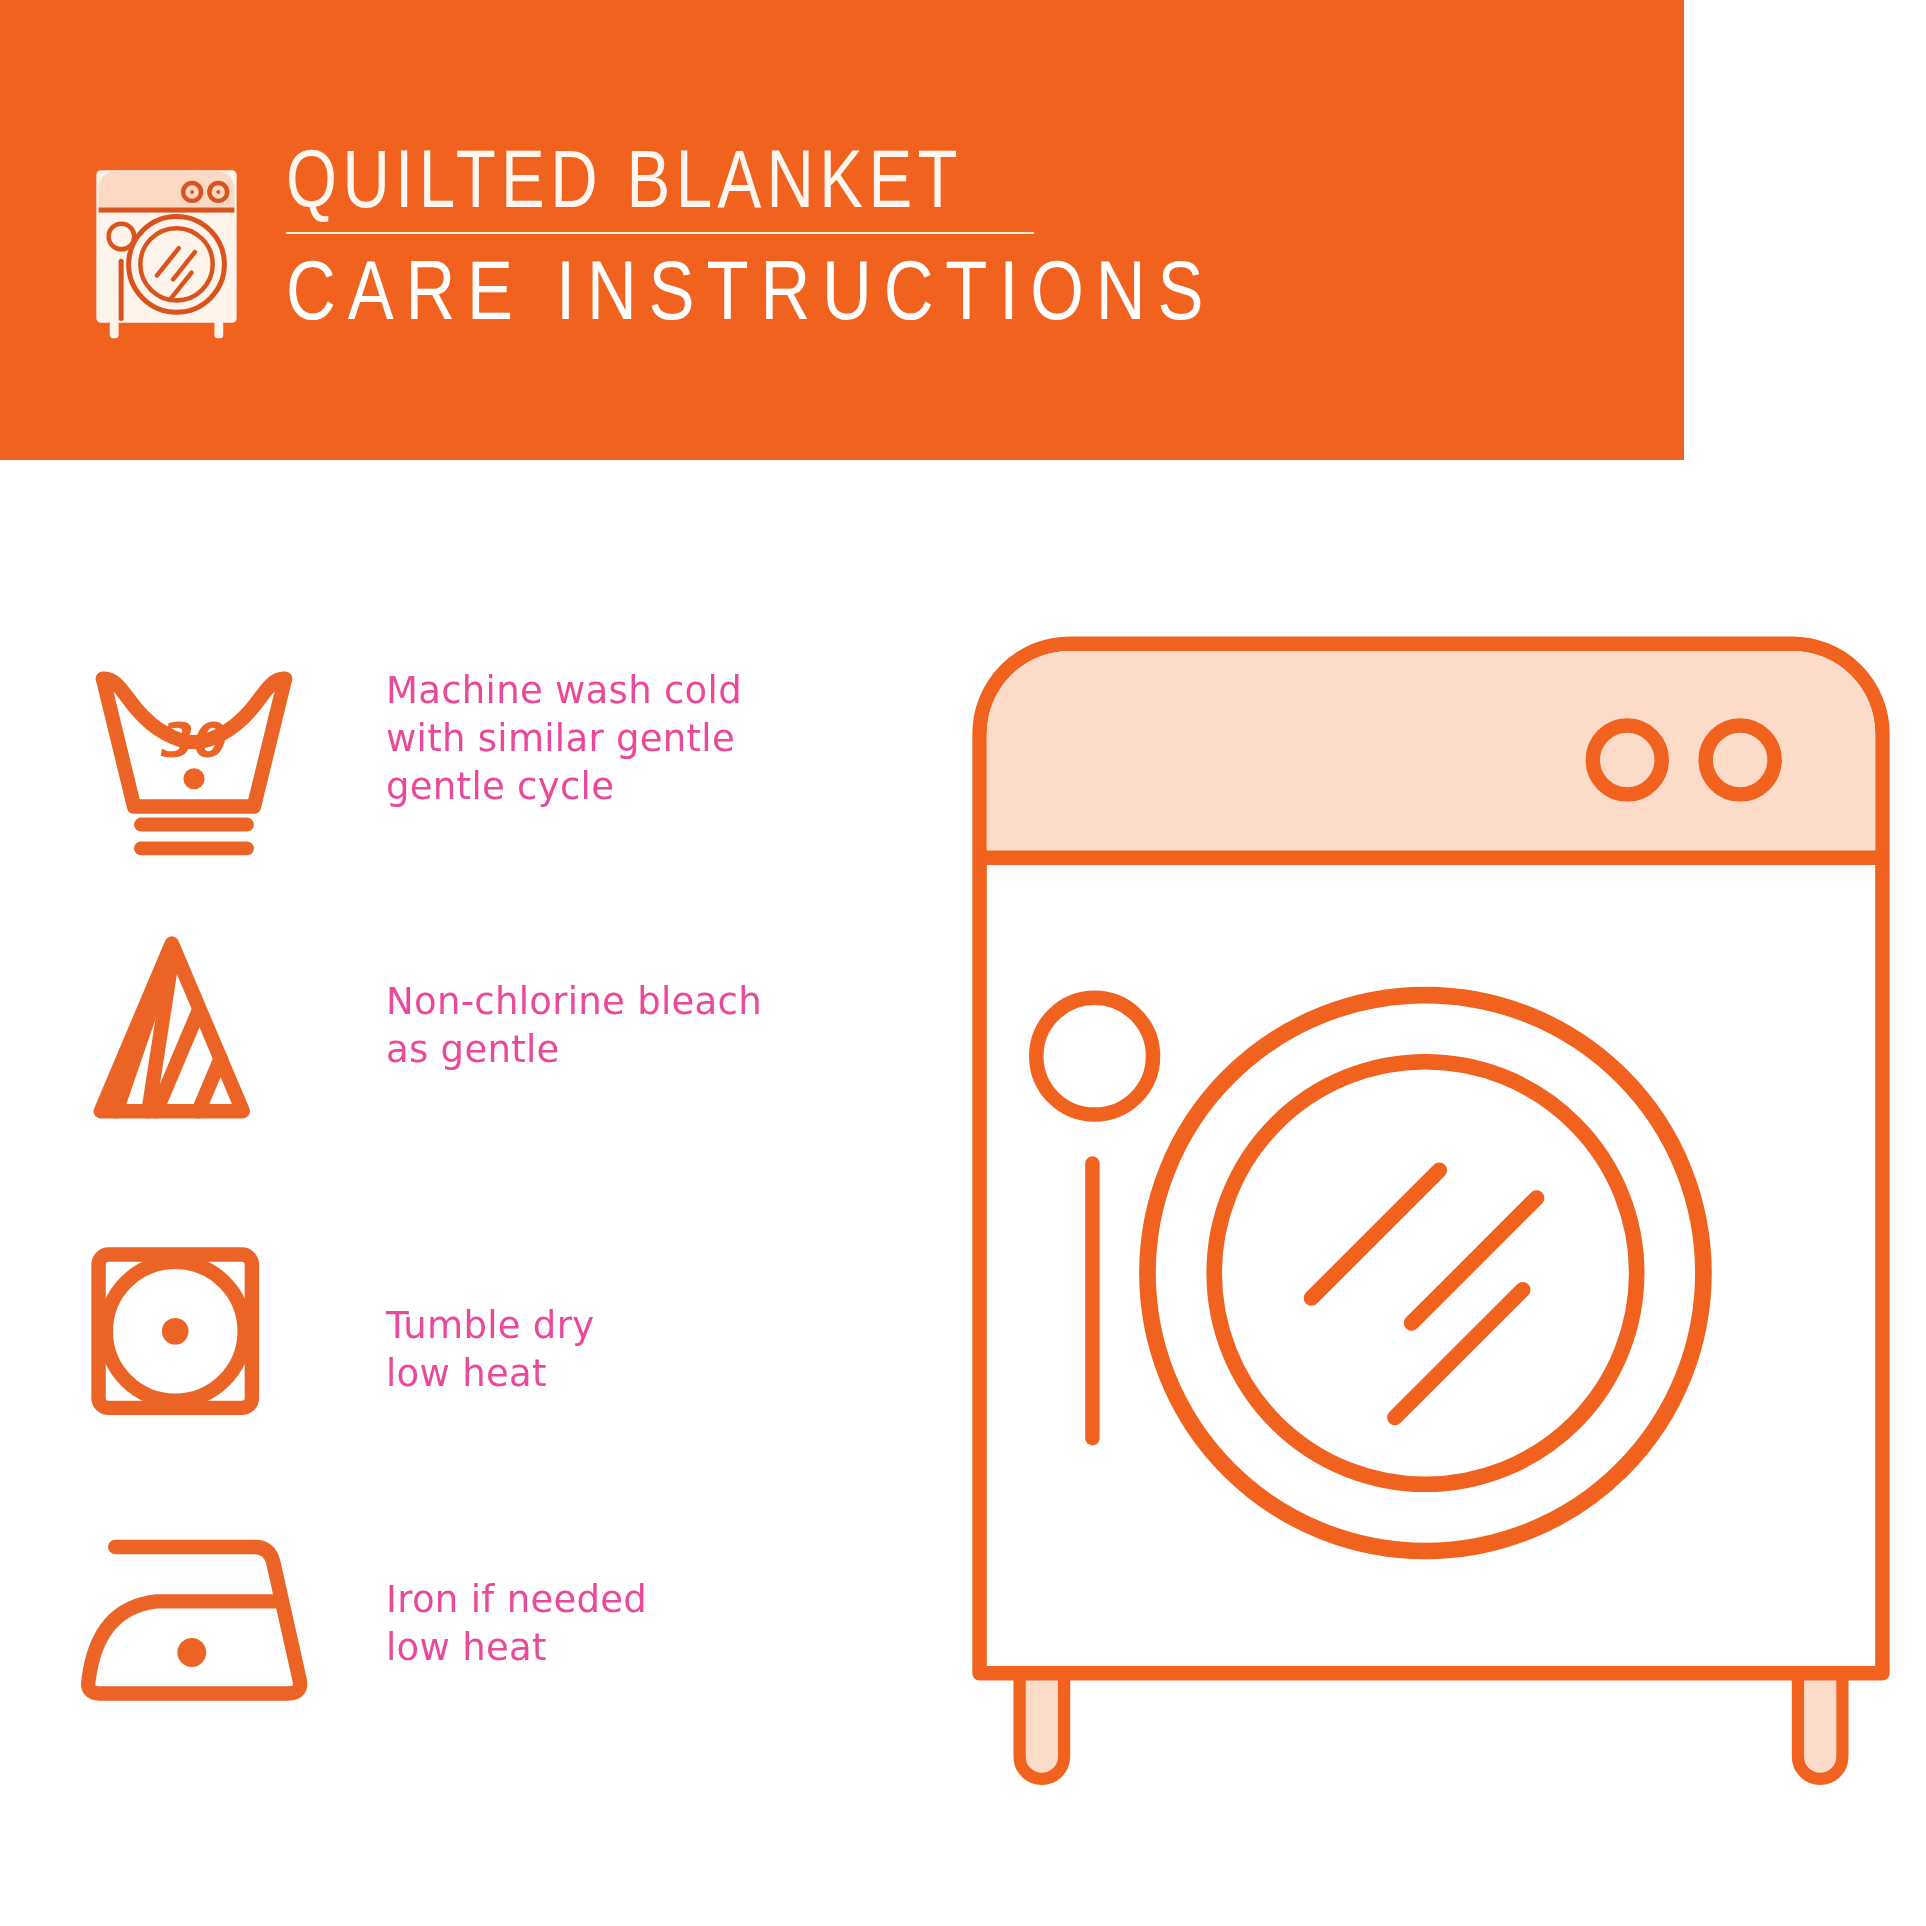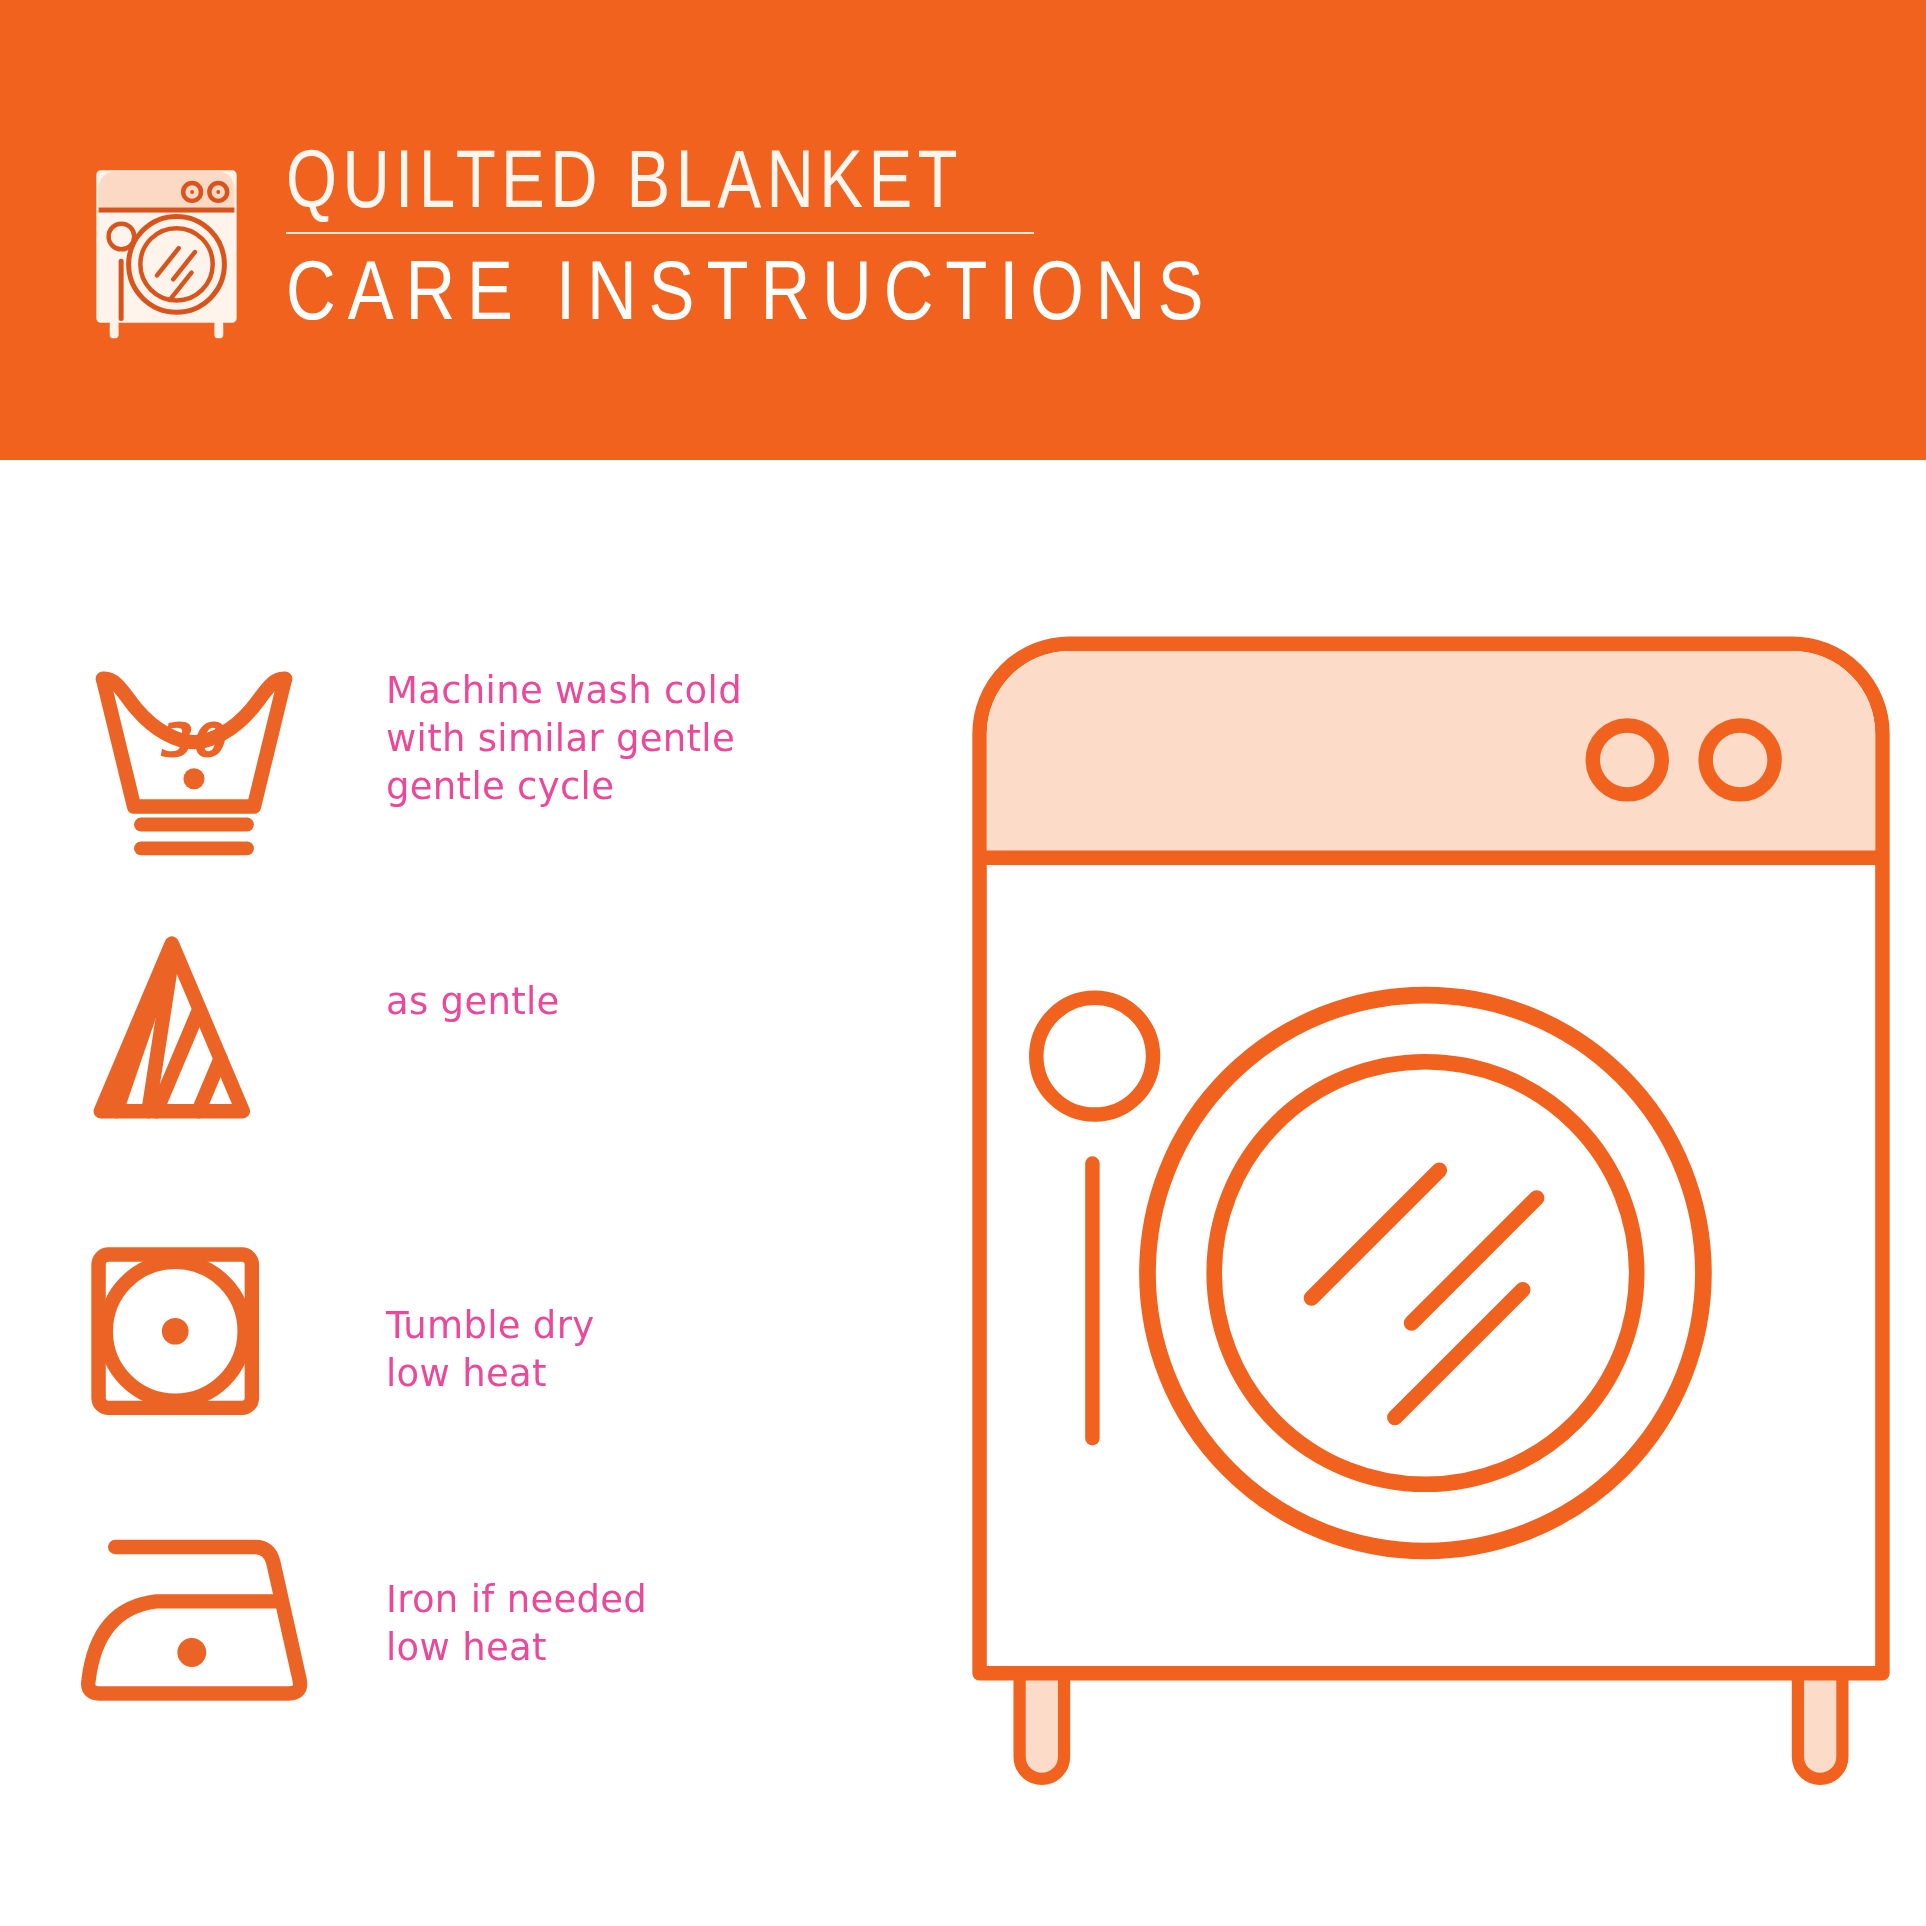--- a/index.html
+++ b/index.html
@@ -16,21 +16,21 @@
     height: 1926px;
     background: #ffffff;
     overflow: hidden;
   }
 
   
   .header {
     position: absolute;
     left: 0;
     top: 0;
-    width: 1926px;
+    width: 1684px;
     height: 460px;
     background: #F0621E;
   }
   .header-logo {
     position: absolute;
     left: 83px;
     top: 139px;
     width: 167px;
     height: 195px;
   }
@@ -190,20 +190,21 @@
       <div class="care-icon">
         <svg width="222" height="211" viewBox="0 0 400 380">
           <path d="M160 28 L 32 330 L 288 330 Z" fill="none" stroke="#EC6425" stroke-width="26" stroke-linejoin="round" stroke-linecap="round"></path>
           <line x1="160" y1="58" x2="118" y2="330" stroke="#EC6425" stroke-width="26" stroke-linecap="round" stroke-linejoin="round" transform="translate(0,0)"></line>
           <path d="M158 44 L 60 330" fill="none" stroke="#EC6425" stroke-width="26" stroke-linecap="round"></path>
           <path d="M208 150 L 132 330" fill="none" stroke="#EC6425" stroke-width="26" stroke-linecap="round"></path>
           <path d="M248 235 L 208 330" fill="none" stroke="#EC6425" stroke-width="26" stroke-linecap="round"></path>
         </svg>
       </div>
       <div class="care-text" id="txt-bleach">
+        <span>Non-chlorine bleach</span>
         <span>as gentle</span>
       </div>
     </div>
 
     <div class="care-row" id="row-dry">
       <div class="care-icon">
         <svg width="200" height="200" viewBox="0 0 360 360">
           <rect x="28" y="28" width="276" height="276" rx="18" fill="none" stroke="#EC6425" stroke-width="26"></rect>
           <circle cx="166" cy="166" r="125" fill="none" stroke="#EC6425" stroke-width="26"></circle>
           <circle cx="166" cy="166" r="24" fill="#EC6425"></circle>

